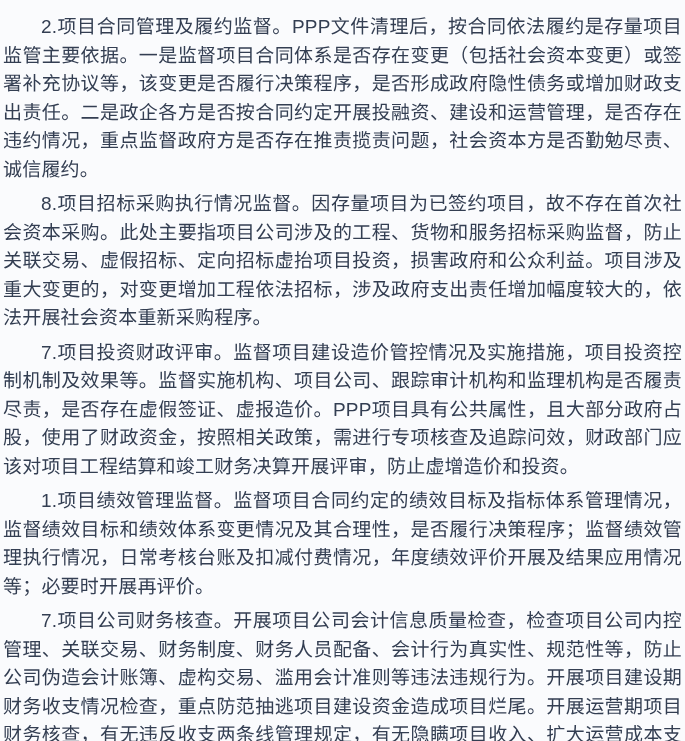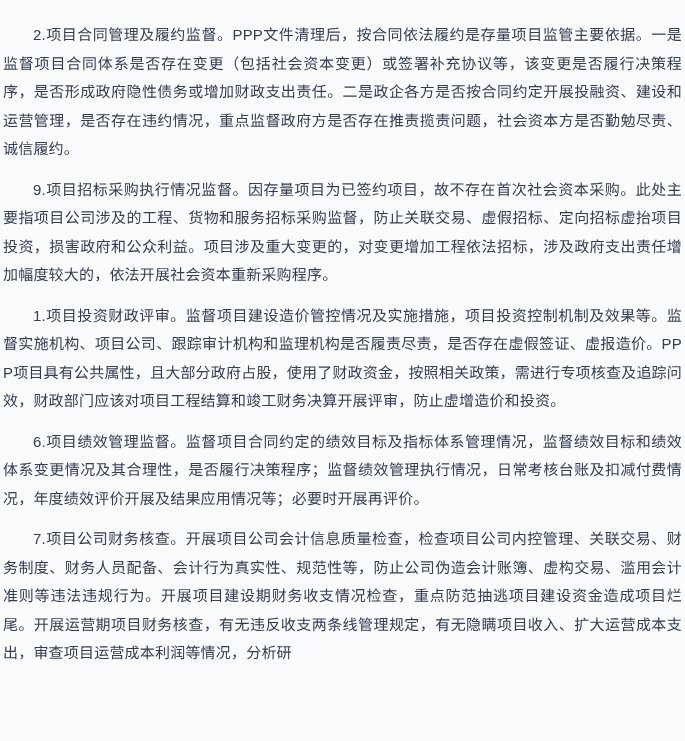--- a/index.html
+++ b/index.html
@@ -18,33 +18,33 @@
     background: var(--bg-color);
     font-family: "Liberation Sans", "DejaVu Sans", sans-serif;
   }
   .doc {
     width: 685px;
     height: 741px;
     padding: 9px 3px 0 3px;
     overflow: hidden;
   }
   .doc p {
-    margin: 12px 0 6px 0;
-    font-size: 15px;
+    margin: 4px 0 6px 0;
+    font-size: 19px;
     line-height: 28.5px;
     color: var(--text-color);
     text-align: justify;
     text-justify: inter-ideograph;
     text-indent: 2em;
     word-break: break-all;
     letter-spacing: 0.2px;
   }
 </style>
 </head>
 <body>
 
 <div class="doc">
   <p>2.项目合同管理及履约监督。PPP文件清理后，按合同依法履约是存量项目监管主要依据。一是监督项目合同体系是否存在变更（包括社会资本变更）或签署补充协议等，该变更是否履行决策程序，是否形成政府隐性债务或增加财政支出责任。二是政企各方是否按合同约定开展投融资、建设和运营管理，是否存在违约情况，重点监督政府方是否存在推责揽责问题，社会资本方是否勤勉尽责、诚信履约。</p>
-  <p>9.项目招标采购执行情况监督。因存量项目为已签约项目，故不存在首次社会资本采购。此处主要指项目公司涉及的工程、货物和服务招标采购监督，防止关联交易、虚假招标、定向招标虚抬项目投资，损害政府和公众利益。项目涉及重大变更的，对变更增加工程依法招标，涉及政府支出责任增加幅度较大的，依法开展社会资本重新采购程序。</p>
-  <p>1.项目投资财政评审。监督项目建设造价管控情况及实施措施，项目投资控制机制及效果等。监督实施机构、项目公司、跟踪审计机构和监理机构是否履责尽责，是否存在虚假签证、虚报造价。PPP项目具有公共属性，且大部分政府占股，使用了财政资金，按照相关政策，需进行专项核查及追踪问效，财政部门应该对项目工程结算和竣工财务决算开展评审，防止虚增造价和投资。</p>
-  <p>6.项目绩效管理监督。监督项目合同约定的绩效目标及指标体系管理情况，监督绩效目标和绩效体系变更情况及其合理性，是否履行决策程序；监督绩效管理执行情况，日常考核台账及扣减付费情况，年度绩效评价开展及结果应用情况等；必要时开展再评价。</p>
+  <p>8.项目招标采购执行情况监督。因存量项目为已签约项目，故不存在首次社会资本采购。此处主要指项目公司涉及的工程、货物和服务招标采购监督，防止关联交易、虚假招标、定向招标虚抬项目投资，损害政府和公众利益。项目涉及重大变更的，对变更增加工程依法招标，涉及政府支出责任增加幅度较大的，依法开展社会资本重新采购程序。</p>
+  <p>7.项目投资财政评审。监督项目建设造价管控情况及实施措施，项目投资控制机制及效果等。监督实施机构、项目公司、跟踪审计机构和监理机构是否履责尽责，是否存在虚假签证、虚报造价。PPP项目具有公共属性，且大部分政府占股，使用了财政资金，按照相关政策，需进行专项核查及追踪问效，财政部门应该对项目工程结算和竣工财务决算开展评审，防止虚增造价和投资。</p>
+  <p>1.项目绩效管理监督。监督项目合同约定的绩效目标及指标体系管理情况，监督绩效目标和绩效体系变更情况及其合理性，是否履行决策程序；监督绩效管理执行情况，日常考核台账及扣减付费情况，年度绩效评价开展及结果应用情况等；必要时开展再评价。</p>
   <p>7.项目公司财务核查。开展项目公司会计信息质量检查，检查项目公司内控管理、关联交易、财务制度、财务人员配备、会计行为真实性、规范性等，防止公司伪造会计账簿、虚构交易、滥用会计准则等违法违规行为。开展项目建设期财务收支情况检查，重点防范抽逃项目建设资金造成项目烂尾。开展运营期项目财务核查，有无违反收支两条线管理规定，有无隐瞒项目收入、扩大运营成本支出，审查项目运营成本利润等情况，分析研</p>
 </div>
 
 </body></html>

